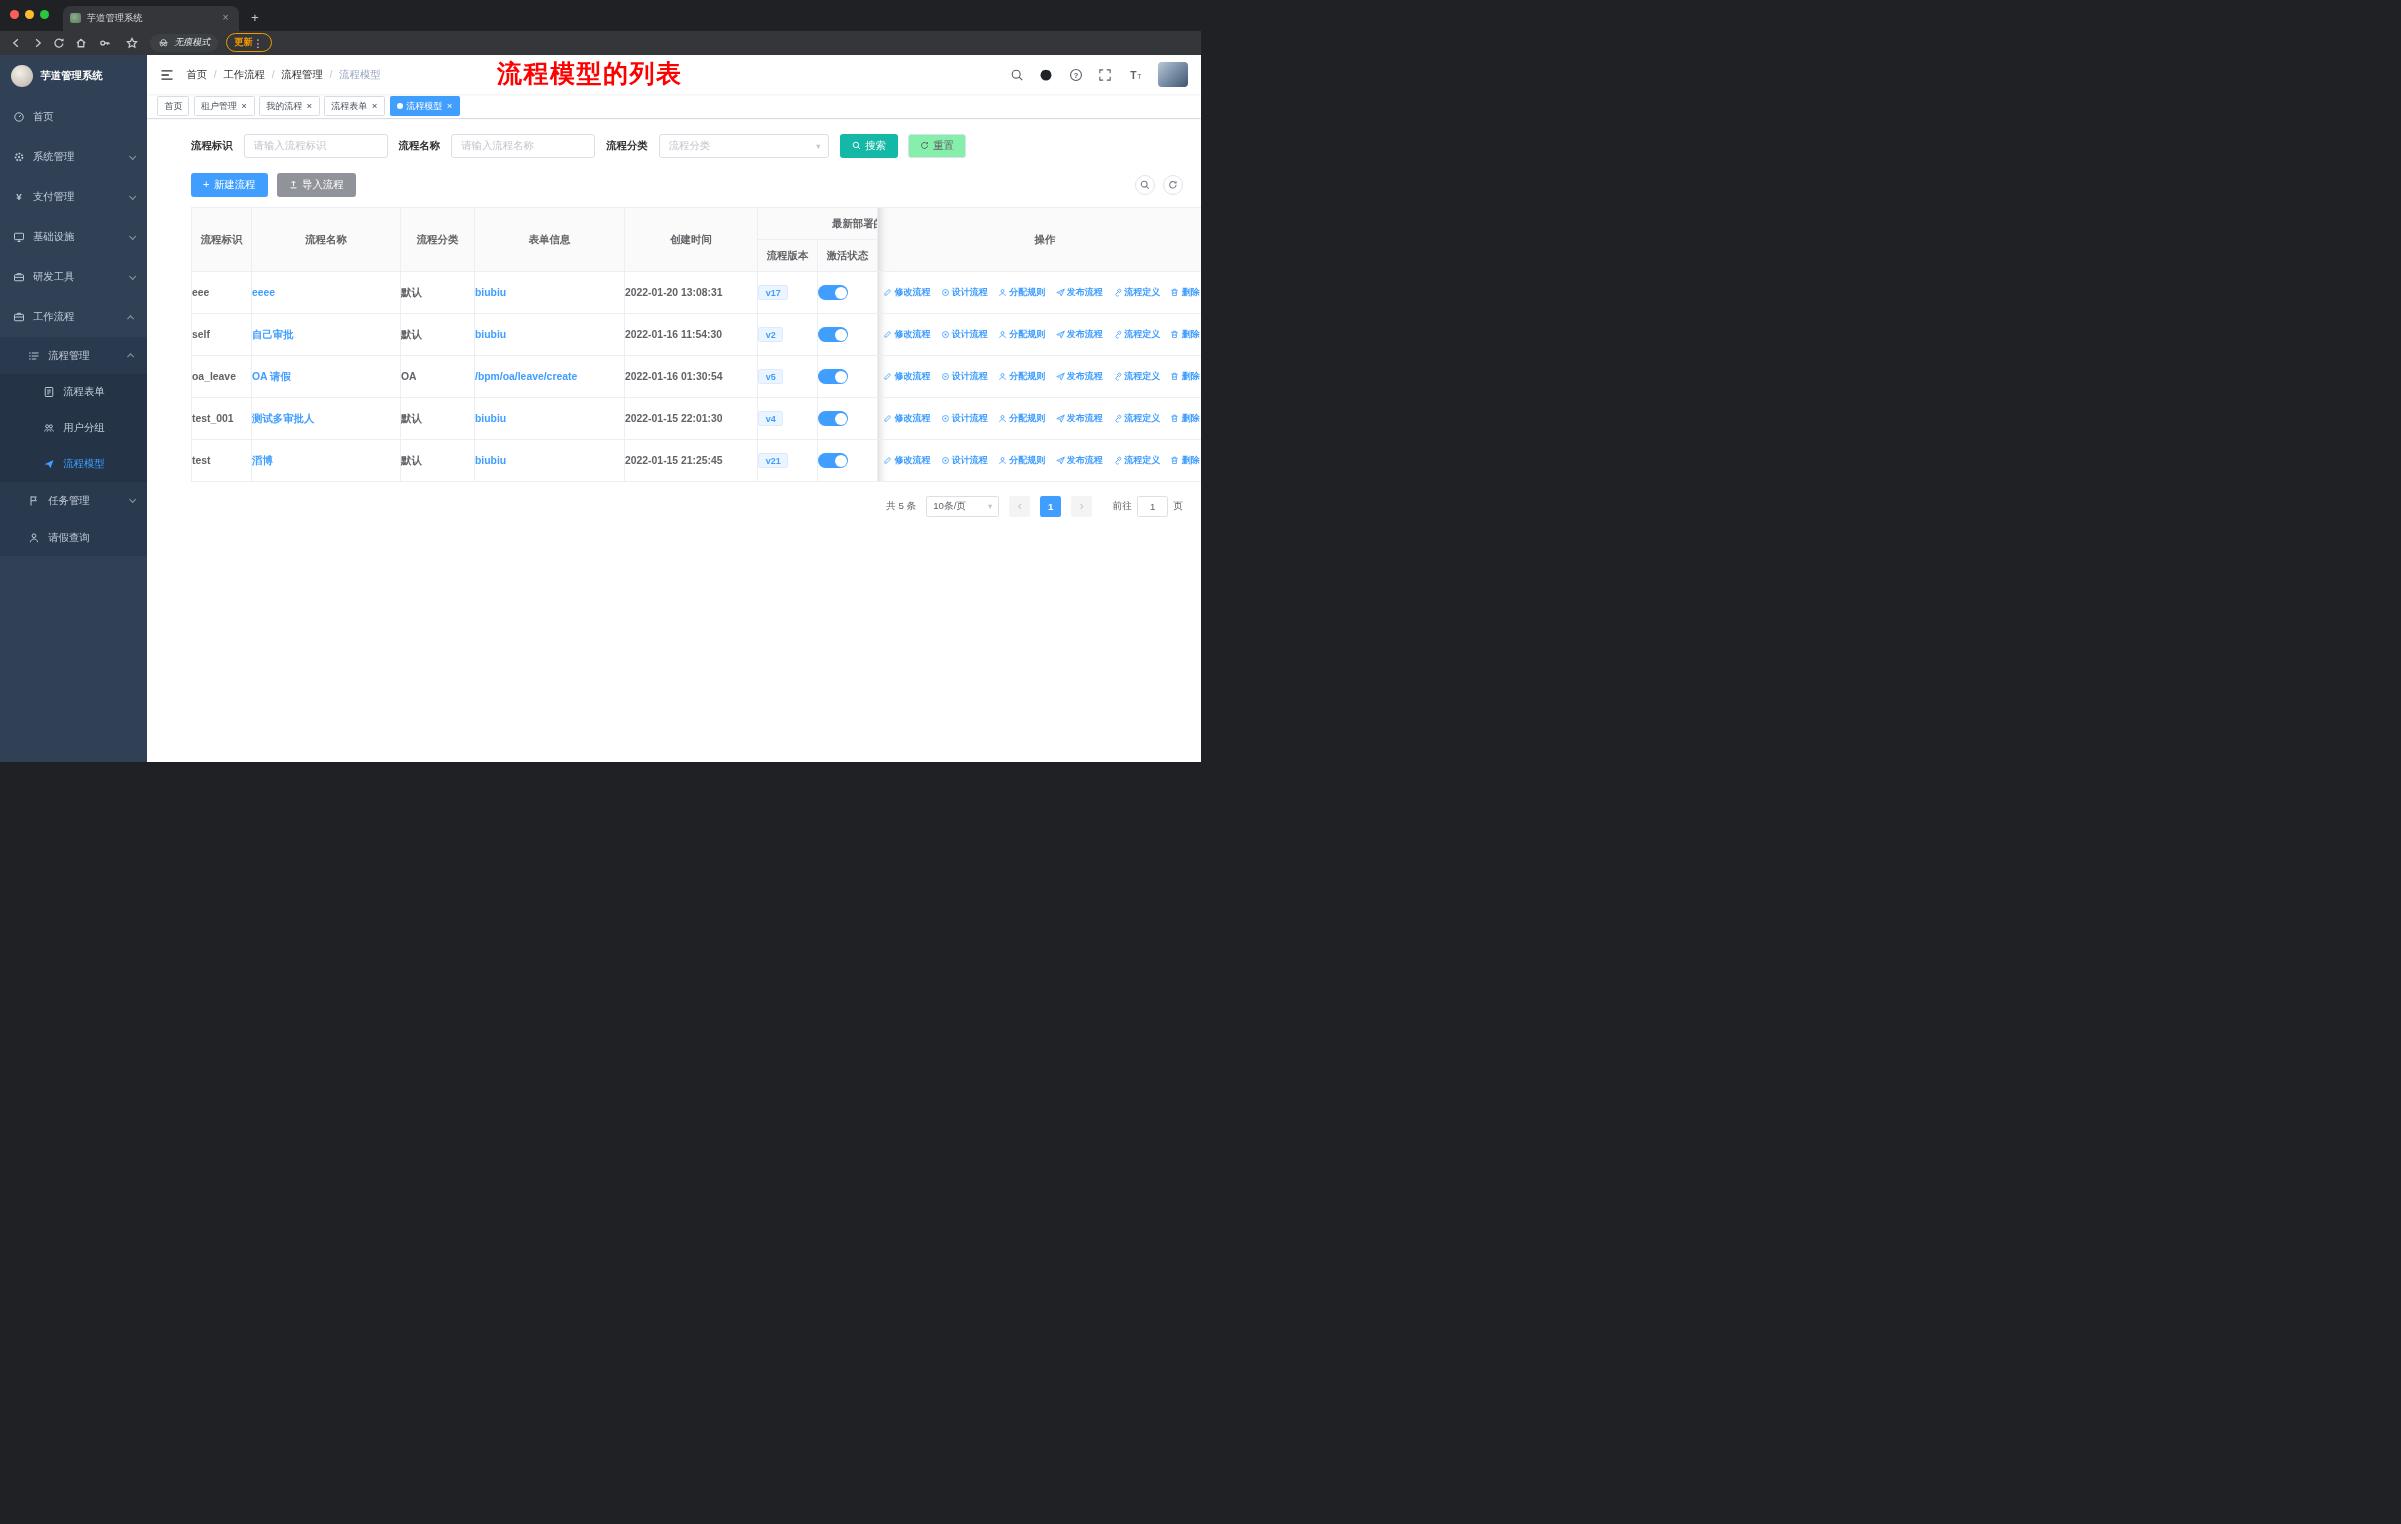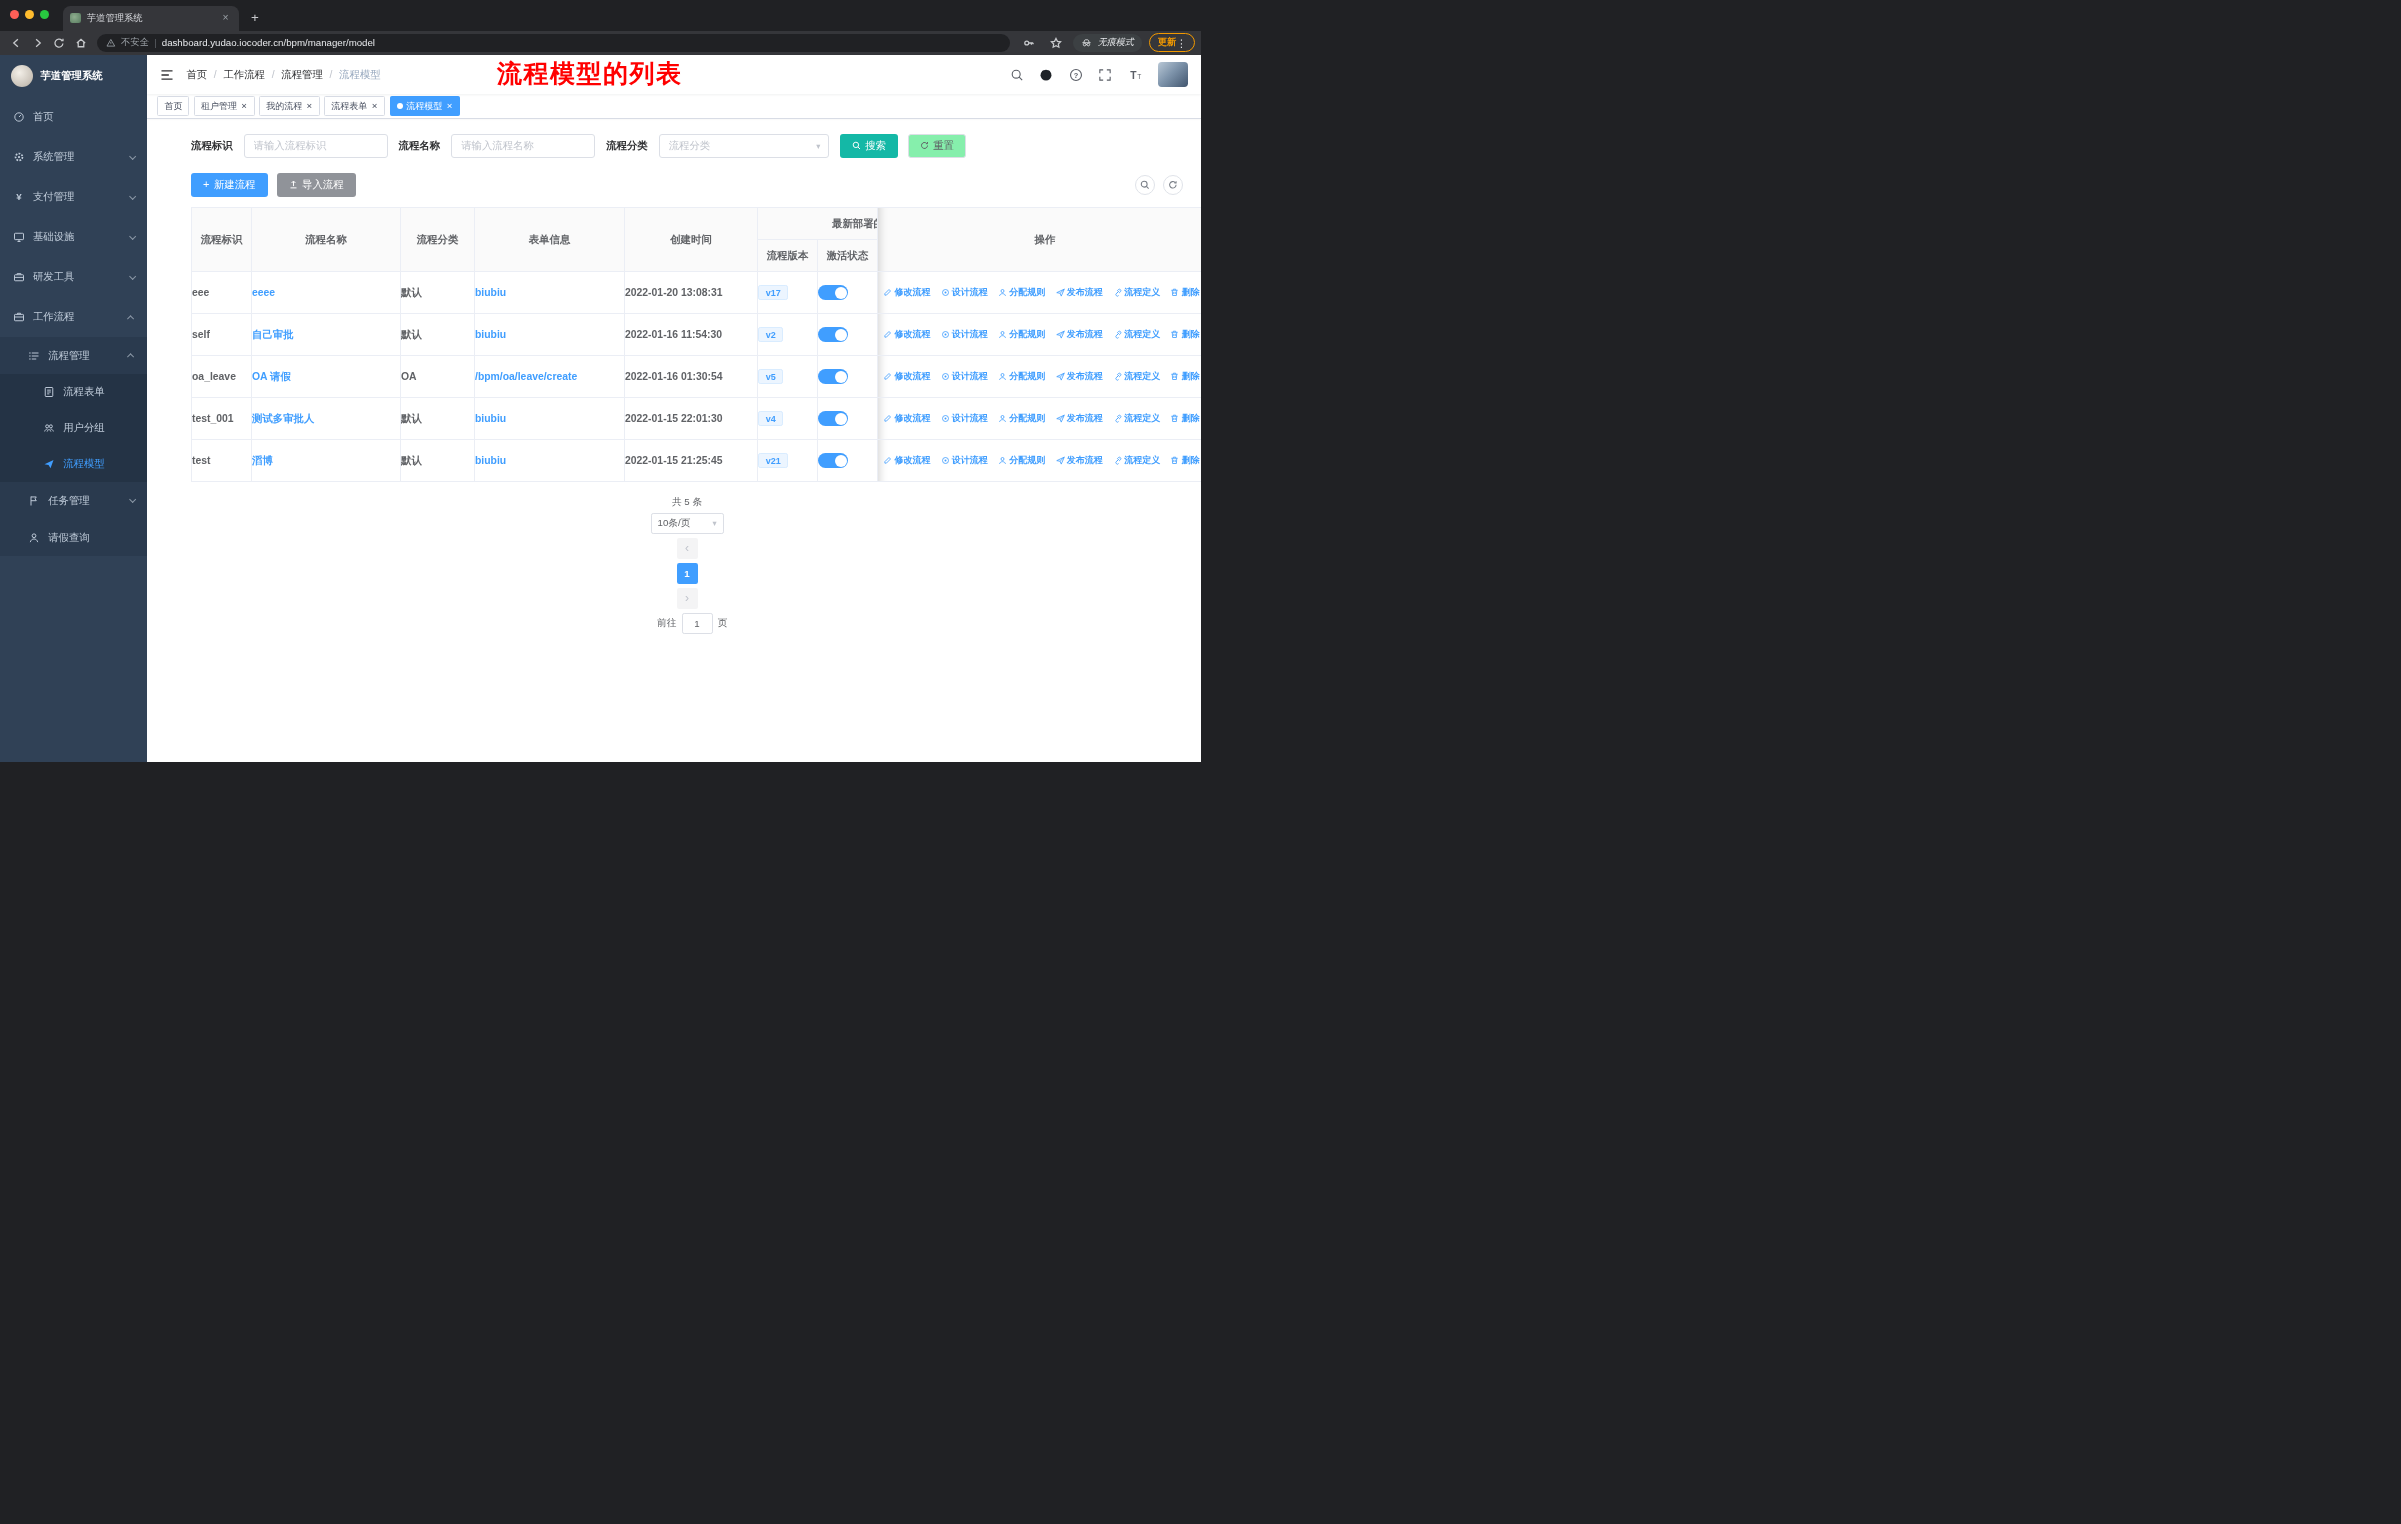--- a/index.html
+++ b/index.html
@@ -123,21 +123,21 @@
              border-radius: 2.2px; font-size: 9px; padding: 1.5px 6.7px; }
   .switch { width: 30px; height: 15px; background: var(--toggle-on, #409eff); border-radius: 7.4px; position: relative;
             display: inline-block; vertical-align: middle; cursor: pointer; }
   .switch::after { content: ""; position: absolute; width: 12px; height: 12px; background: #fff; border-radius: 50%; top: 1.5px; right: 1.5px; }
   .actcell { white-space: nowrap; padding: 0 1.5px; }
   .alink { display: inline-flex; align-items: center; gap: 2.2px; color: var(--accent, #409eff); margin: 0 3.7px;
            cursor: pointer; font-size: 9px; }
   .ai { width: 9px; height: 9px; stroke: currentColor; fill: none; stroke-width: 1.1; flex: none; }
 
   
-  .pager { display: flex; align-items: center; justify-content: flex-end; gap: 4px; margin-top: 13.4px; color: #606266; font-size: 9.7px; flex-direction: column; }
+  .pager { display: flex; align-items: center; justify-content: flex-end; gap: 10px; margin-top: 13.4px; color: #606266; font-size: 9.7px; }
   .psel { width: 73px; height: 21px; border: 0.7px solid #dcdfe6; border-radius: 2.2px; display: flex; align-items: center;
           justify-content: space-between; padding: 0 6px; cursor: pointer; background: #fff; }
   .pbtn { width: 21px; height: 21px; border-radius: 2.2px; background: #f4f4f5; color: #c0c4cc; display: flex; align-items: center;
           justify-content: center; font-size: 12px; cursor: pointer; }
   .pnum { width: 21px; height: 21px; border-radius: 2.2px; background: var(--accent, #409eff); color: #fff; display: flex;
           align-items: center; justify-content: center; font-weight: 700; cursor: pointer; }
   .pjump { display: flex; align-items: center; gap: 5.2px; margin-left: 10.4px; }
   .pjump input { width: 31px; height: 21px; border: 0.7px solid #dcdfe6; border-radius: 2.2px; text-align: center; color: #606266;
                  font-size: 9.7px; outline: none; font-family: inherit; }
 </style>
@@ -172,29 +172,20 @@
   <span class="nav-ico">
     <svg viewBox="0 0 16 16">
         <path d="M13.2 8.6A5.3 5.3 0 1 1 11.7 4.4M13.3 2.2v2.7h-2.7"></path>
       </svg>
   </span>
   <span class="nav-ico">
     <svg viewBox="0 0 16 16">
         <path d="M2.5 8L8 3l5.5 5M4.3 7v6h7.4V7"></path>
       </svg>
   </span>
-  <div class="addr">
-    <svg viewBox="0 0 16 16">
-        <path d="M8 2.4l6.4 11H1.6z"></path>
-        <path d="M8 6.6v3M8 11.4v.3"></path>
-      </svg>
-    <span>不安全</span>
-    <span class="div">|</span>
-    <span class="url">dashboard.yudao.iocoder.cn/bpm/manager/model</span>
-  </div>
   <div class="tb-right">
     <span class="nav-ico">
       <svg viewBox="0 0 16 16">
           <circle cx="5" cy="8" r="2.6"></circle>
           <path d="M7.6 8h6M11.2 8v2.3M13.4 8v1.7"></path>
         </svg>
     </span>
     <span class="nav-ico">
       <svg viewBox="0 0 16 16">
           <path d="M8 2l1.9 3.8 4.2.6-3 3 .7 4.2L8 11.6l-3.8 2 .7-4.2-3-3 4.2-.6z"></path>

